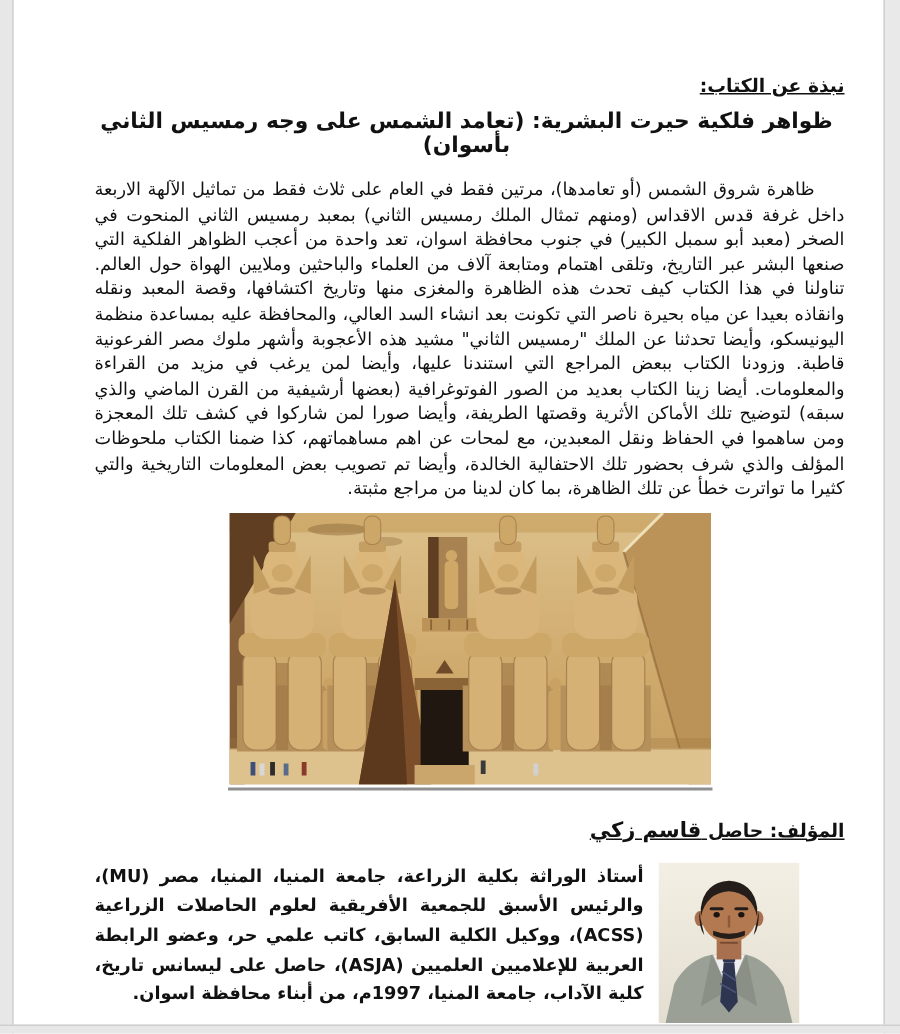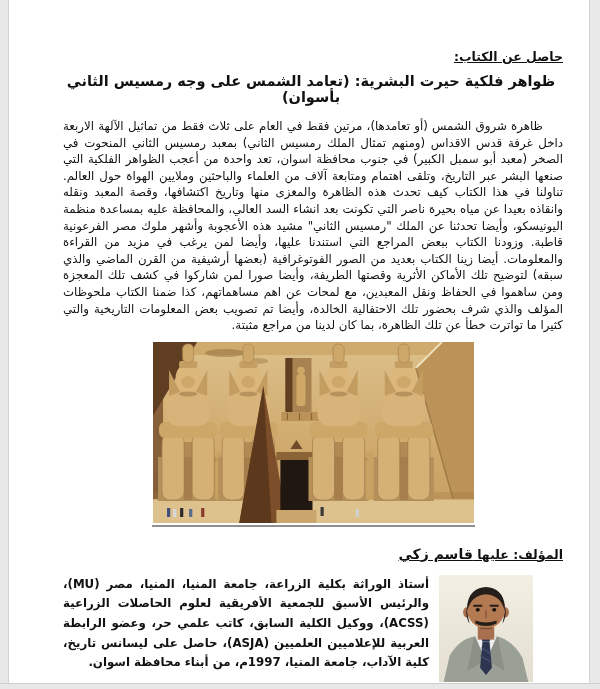--- a/index.html
+++ b/index.html
@@ -76,21 +76,21 @@
     text-align:justify;
   }
 </style>
 </head>
 <body>
 
 <div>
   <div class="page">
     <div class="doc">
 
-      <h3 class="section-heading">حاصل عن الكتاب:</h3>
+      <h3 class="section-heading">نبذة عن الكتاب:</h3>
 
       <h1 class="book-title">ظواهر فلكية حيرت البشرية: (تعامد الشمس على وجه رمسيس الثاني بأسوان)</h1>
 
       <p class="description">ظاهرة شروق الشمس (أو تعامدها)، مرتين فقط في العام على ثلاث فقط من تماثيل الآلهة الاربعة داخل غرفة قدس الاقداس (ومنهم تمثال الملك رمسيس الثاني) بمعبد رمسيس الثاني المنحوت في الصخر (معبد أبو سمبل الكبير) في جنوب محافظة اسوان، تعد واحدة من أعجب الظواهر الفلكية التي صنعها البشر عبر التاريخ، وتلقى اهتمام ومتابعة آلاف من العلماء والباحثين وملايين الهواة حول العالم. تناولنا في هذا الكتاب كيف تحدث هذه الظاهرة والمغزى منها وتاريخ اكتشافها، وقصة المعبد ونقله وانقاذه بعيدا عن مياه بحيرة ناصر التي تكونت بعد انشاء السد العالي، والمحافظة عليه بمساعدة منظمة اليونيسكو، وأيضا تحدثنا عن الملك "رمسيس الثاني" مشيد هذه الأعجوبة وأشهر ملوك مصر الفرعونية قاطبة. وزودنا الكتاب ببعض المراجع التي استندنا عليها، وأيضا لمن يرغب في مزيد من القراءة والمعلومات. أيضا زينا الكتاب بعديد من الصور الفوتوغرافية (بعضها أرشيفية من القرن الماضي والذي سبقه) لتوضيح تلك الأماكن الأثرية وقصتها الطريفة، وأيضا صورا لمن شاركوا في كشف تلك المعجزة ومن ساهموا في الحفاظ ونقل المعبدين، مع لمحات عن اهم مساهماتهم، كذا ضمنا الكتاب ملحوظات المؤلف والذي شرف بحضور تلك الاحتفالية الخالدة، وأيضا تم تصويب بعض المعلومات التاريخية والتي كثيرا ما تواترت خطأ عن تلك الظاهرة، بما كان لدينا من مراجع مثبتة.</p>
 
       <figure class="temple-figure">
         <svg viewBox="0 0 320 181" preserveAspectRatio="none">
           <defs>
             <linearGradient id="rock" x1="0" y1="0" x2="0" y2="1">
               <stop offset="0" stop-color="#dcc08a"></stop>
@@ -213,21 +213,21 @@
             <rect x="27" y="166" width="3.2" height="9" fill="#2c2c2c"></rect>
             <rect x="36" y="167" width="3.2" height="8" fill="#5a6b8a"></rect>
             <rect x="48" y="166" width="3.2" height="9" fill="#8a3a2a"></rect>
             <rect x="167" y="165" width="3.2" height="9" fill="#3a3a3a"></rect>
             <rect x="202" y="167" width="3.2" height="8" fill="#d0d0d0"></rect>
           </g>
         </svg>
       </figure>
       <div class="figure-rule"></div>
 
-      <h3 class="author-heading"><span class="author-prefix">المؤلف: عليها </span><span class="author-name">قاسم زكي</span></h3>
+      <h3 class="author-heading"><span class="author-prefix">المؤلف: حاصل </span><span class="author-name">قاسم زكي</span></h3>
 
       <div class="bio-row">
         <div class="author-photo">
           <svg viewBox="0 0 80 106" preserveAspectRatio="none">
             <defs>
               <linearGradient id="pbg" x1="0" y1="0" x2="0" y2="1">
                 <stop offset="0" stop-color="#f3efe4"></stop>
                 <stop offset="1" stop-color="#e3ded0"></stop>
               </linearGradient>
             </defs>

